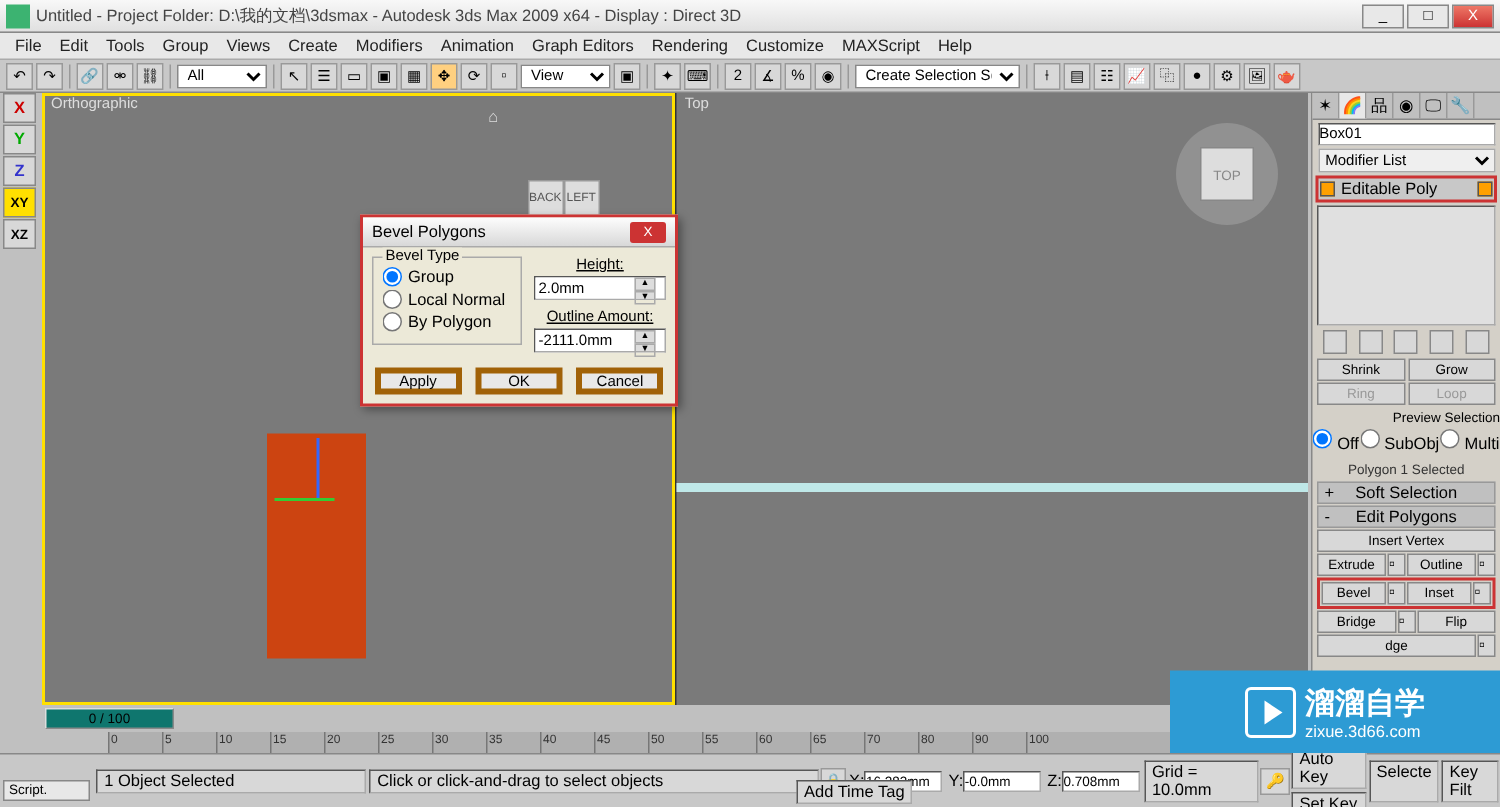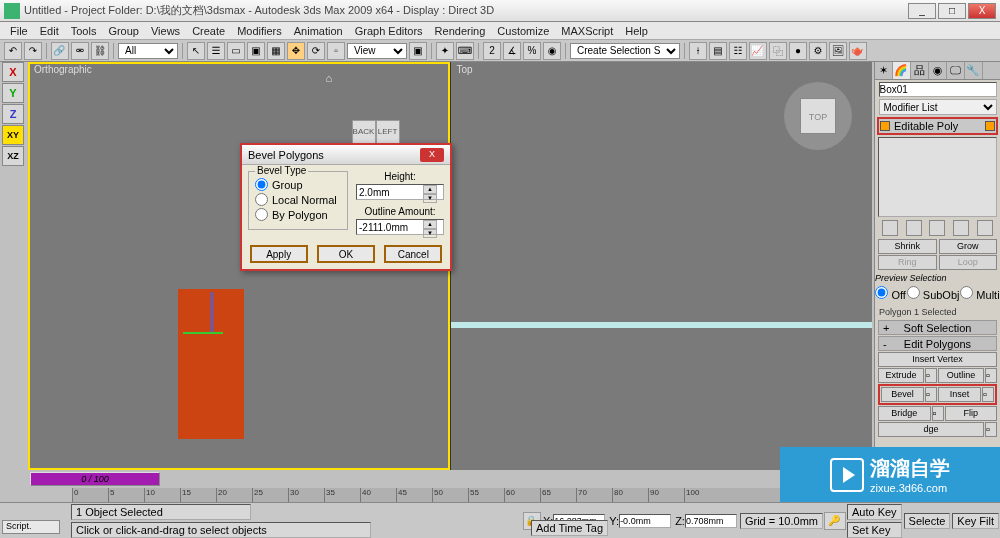--- a/index.html
+++ b/index.html
@@ -57,57 +57,57 @@
 .dialog { position: absolute; left: 240px; top: 143px; width: 212px; background: #ece9d8; border: 2px solid #c33; box-shadow: 2px 2px 6px rgba(0,0,0,0.4); }
 .dlg-title { background: linear-gradient(to bottom, #fdfdfd, #d8d8d8); height: 20px; display: flex; align-items: center; padding: 0 6px; border-bottom: 1px solid #aaa; }
 .dlg-title span { flex: 1; font-size: 11px; }
 .dlg-close { width: 24px; height: 14px; background: #c33; color: #fff; text-align: center; font-size: 9px; line-height: 13px; border-radius: 2px; }
 .dlg-body { padding: 6px; }
 .fieldset { border: 1px solid #aaa; padding: 4px 6px 6px 6px; position: relative; float: left; width: 100px; }
 .fieldset .legend { position: absolute; top: -7px; left: 6px; background: #ece9d8; padding: 0 2px; font-size: 10px; }
 .radio-row { display: flex; align-items: center; margin: 2px 0; font-size: 10px; }
 .radio-row input { margin-right: 4px; }
 .right-col { float: right; width: 88px; text-align: center; }
-.lbl { font-size: 10px; margin-bottom: 2px; }
+.lbl { font-size: 10px; margin-bottom: 2px; text-decoration: underline; }
 .spin { display: flex; border: 1px inset #aaa; background: #fff; height: 16px; }
 .spin input { border: none; width: 66px; font-size: 10px; padding: 0 2px; }
 .spin .arrows { width: 14px; display: flex; flex-direction: column; background: #ddd; }
 .spin .arrows span { flex: 1; font-size: 6px; text-align: center; line-height: 7px; border: 1px solid #aaa; }
 .dlg-btns { clear: both; padding-top: 10px; display: flex; gap: 6px; justify-content: space-around; }
-.dlg-btn { width: 58px; height: 18px; border: 2px solid #a16207; background: #e8e8e8; font-size: 10px; }
+.dlg-btn { width: 58px; height: 18px; border: 4px solid #a16207; background: #e8e8e8; font-size: 10px; }
 
 
 .rightpanel { position: absolute; right: 0; top: 62px; width: 126px; bottom: 50px; background: #d4d0c8; border-left: 1px solid #888; }
 .rp-tabs { height: 18px; display: flex; background: #c0c0c0; border-bottom: 1px solid #888; }
 .rp-tab { width: 18px; border-right: 1px solid #999; display: flex; align-items: center; justify-content: center; }
 .rp-tab.active { background: #e8e8e8; }
 .rp-input { width: 118px; margin: 2px auto; display: block; border: 1px inset #aaa; font-size: 10px; height: 15px; }
 .rp-sel { width: 118px; margin: 1px auto; display: block; border: 1px solid #aaa; font-size: 10px; height: 16px; }
 .rp-row-hi { border: 2px solid #c33; margin: 2px; padding: 1px; background: #c8c8c8; display: flex; align-items: center; }
 .rp-row-hi .sq { width: 10px; height: 10px; background: #ffa000; border: 1px solid #555; margin-right: 4px; }
 .rp-stack { height: 80px; background: #e0e0e0; margin: 0 3px; border: 1px inset #aaa; }
 .rp-icons { display: flex; justify-content: space-around; margin: 3px; }
 .rp-icons .i { width: 16px; height: 16px; border: 1px solid #888; background: #d8d8d8; }
 .rp-section { margin: 0 3px; }
 .rp-pair { display: flex; gap: 2px; margin: 1px 0; }
 .rp-btn-sm { flex: 1; height: 15px; border: 1px solid #888; background: #d8d8d8; font-size: 9px; line-height: 13px; text-align: center; }
 .rp-btn-sm.disabled { color: #999; }
-.rp-preview { text-align: left; font-size: 9px; margin: 3px 0; font-style: italic; }
+.rp-preview { text-align: right; font-size: 9px; margin: 3px 0; }
 .rp-radios { display: flex; justify-content: space-around; font-size: 9px; margin-bottom: 4px; }
-.rp-status { text-align: left; font-size: 9px; padding: 2px 4px; color: #333; }
+.rp-status { text-align: center; font-size: 9px; padding: 2px 4px; color: #333; }
 .rollout-h { background: #c0c0c0; border: 1px solid #999; margin: 1px 3px; height: 15px; font-size: 9px; display: flex; align-items: center; justify-content: center; }
 .rollout-h .pm { position: absolute; left: 8px; }
 .rp-editrow { display: flex; margin: 1px 3px; gap: 1px; }
 .rp-editrow .b { flex: 1; height: 15px; border: 1px solid #888; background: #d8d8d8; font-size: 9px; text-align: center; line-height: 13px; }
 .rp-editrow .sq { width: 12px; height: 15px; border: 1px solid #888; background: #d8d8d8; }
 .rp-editrow.hi { border: 2px solid #c33; padding: 1px; }
 
 
 .timeslider { position: absolute; left: 28px; right: 128px; bottom: 50px; height: 18px; background: #c0c0c0; display: flex; align-items: center; }
-.timeslider .thumb { width: 130px; height: 14px; border: 1px outset #ddd; background: #a21caf; text-align: center; font-size: 9px; line-height: 12px; margin-left: 2px; font-style: italic; }
+.timeslider .thumb { width: 86px; height: 14px; border: 1px outset #ddd; background: #0f766e; text-align: center; font-size: 9px; line-height: 12px; margin-left: 2px; }
 .ruler { position: absolute; left: 72px; right: 212px; bottom: 36px; height: 14px; background: #b0b0b0; display: flex; overflow: hidden; }
 .ruler span { flex: none; width: 36px; font-size: 8px; color: #333; border-left: 1px solid #777; padding-left: 1px; }
 .statusbar { position: absolute; left: 0; right: 0; bottom: 0; height: 36px; background: #c8c8c8; border-top: 1px solid #888; display: flex; align-items: center; font-size: 9px; }
 .statusbar .cell { border: 1px inset #aaa; padding: 1px 4px; margin: 1px; background: #d8d8d8; }
 .coord { display: inline-flex; align-items: center; margin: 0 2px; }
 .coord input { width: 52px; border: 1px inset #aaa; font-size: 9px; height: 14px; }
 
 
 .home { position: absolute; right: 110px; top: 10px; width: 14px; height: 14px; color: #ddd; }
 
@@ -365,21 +365,21 @@
     <span>65</span>
     <span>70</span>
     <span>80</span>
     <span>90</span>
     <span>100</span>
 </div>
 
 <div class="statusbar">
   <div class="script-lbl">Script.</div>
   <div style="width:70px"></div>
-  <div style="display:flex;flex-direction:column;flex:1">
+  <div style="display:flex;flex-direction:row;flex:1">
     <div class="cell" style="width:180px">1 Object Selected</div>
     <div class="cell" style="width:300px">Click or click-and-drag to select objects</div>
   </div>
   <div class="tbtn">🔒</div>
   <div class="coord">X:<input value="16.283mm" style=""></div>
   <div class="coord">Y:<input value="-0.0mm" style=""></div>
   <div class="coord">Z:<input value="0.708mm" style=""></div>
   <div class="cell">Grid = 10.0mm</div>
   <div class="tbtn" style="width:22px">🔑</div>
   <div style="display:flex;flex-direction:column">

